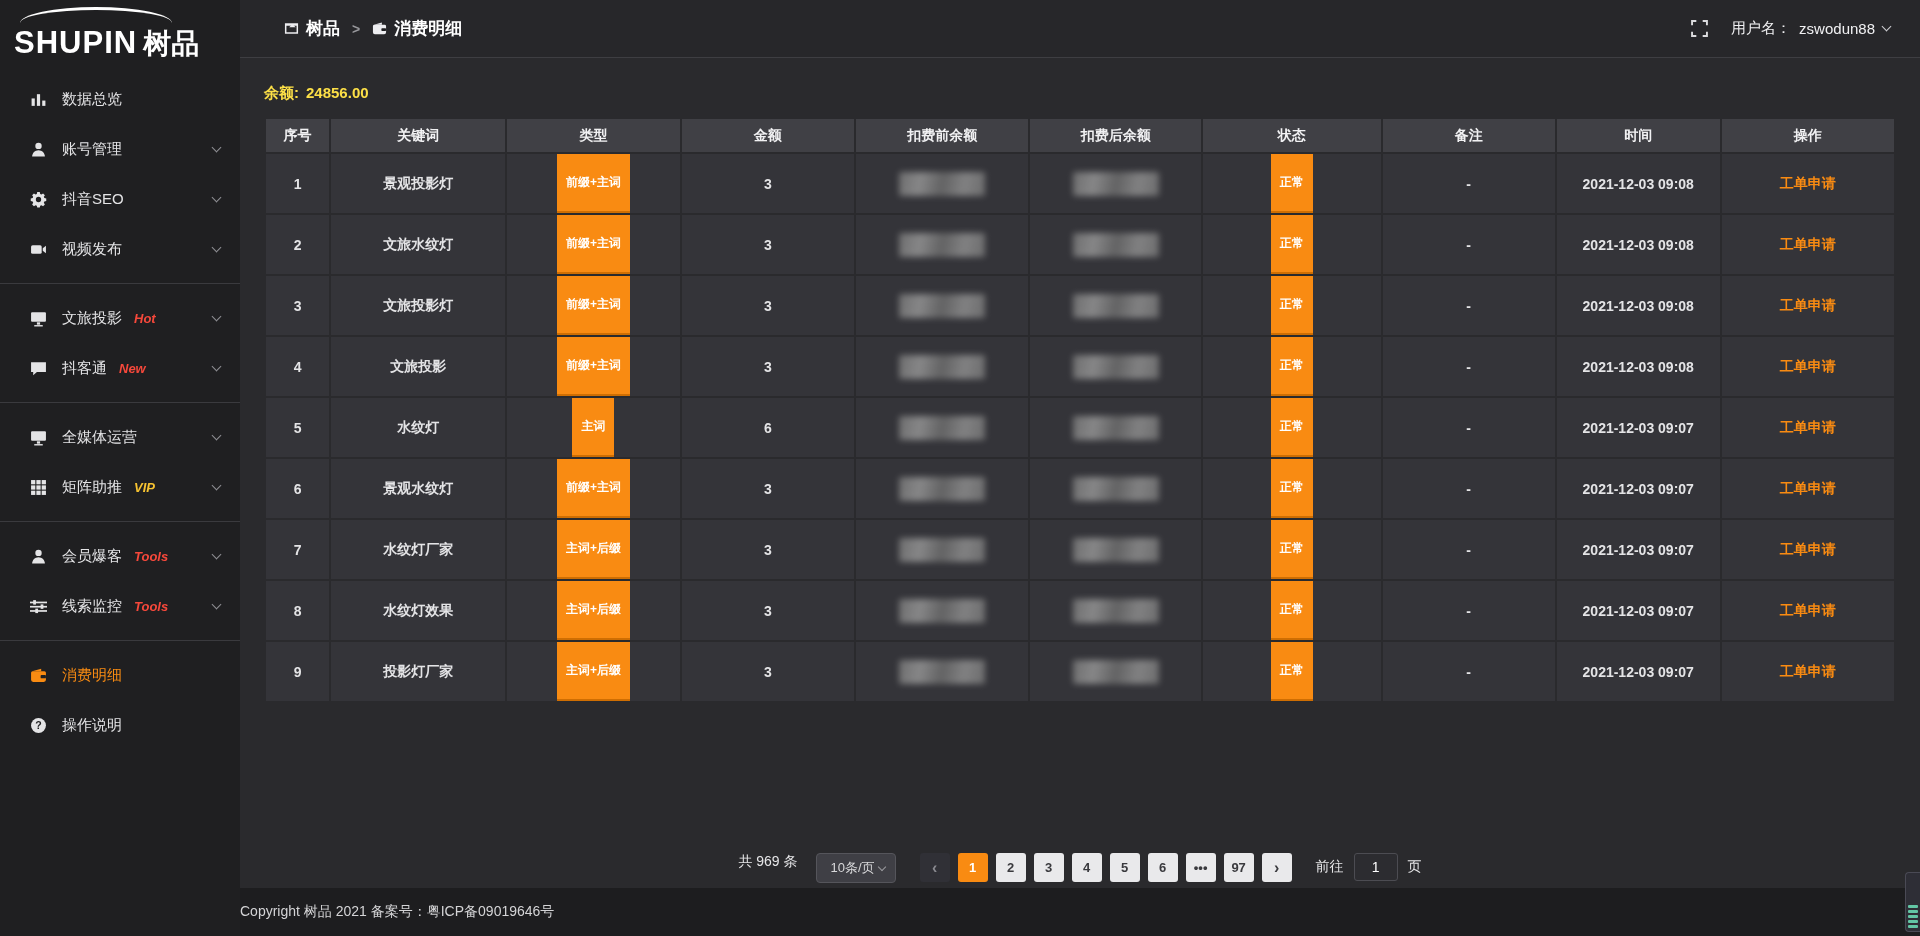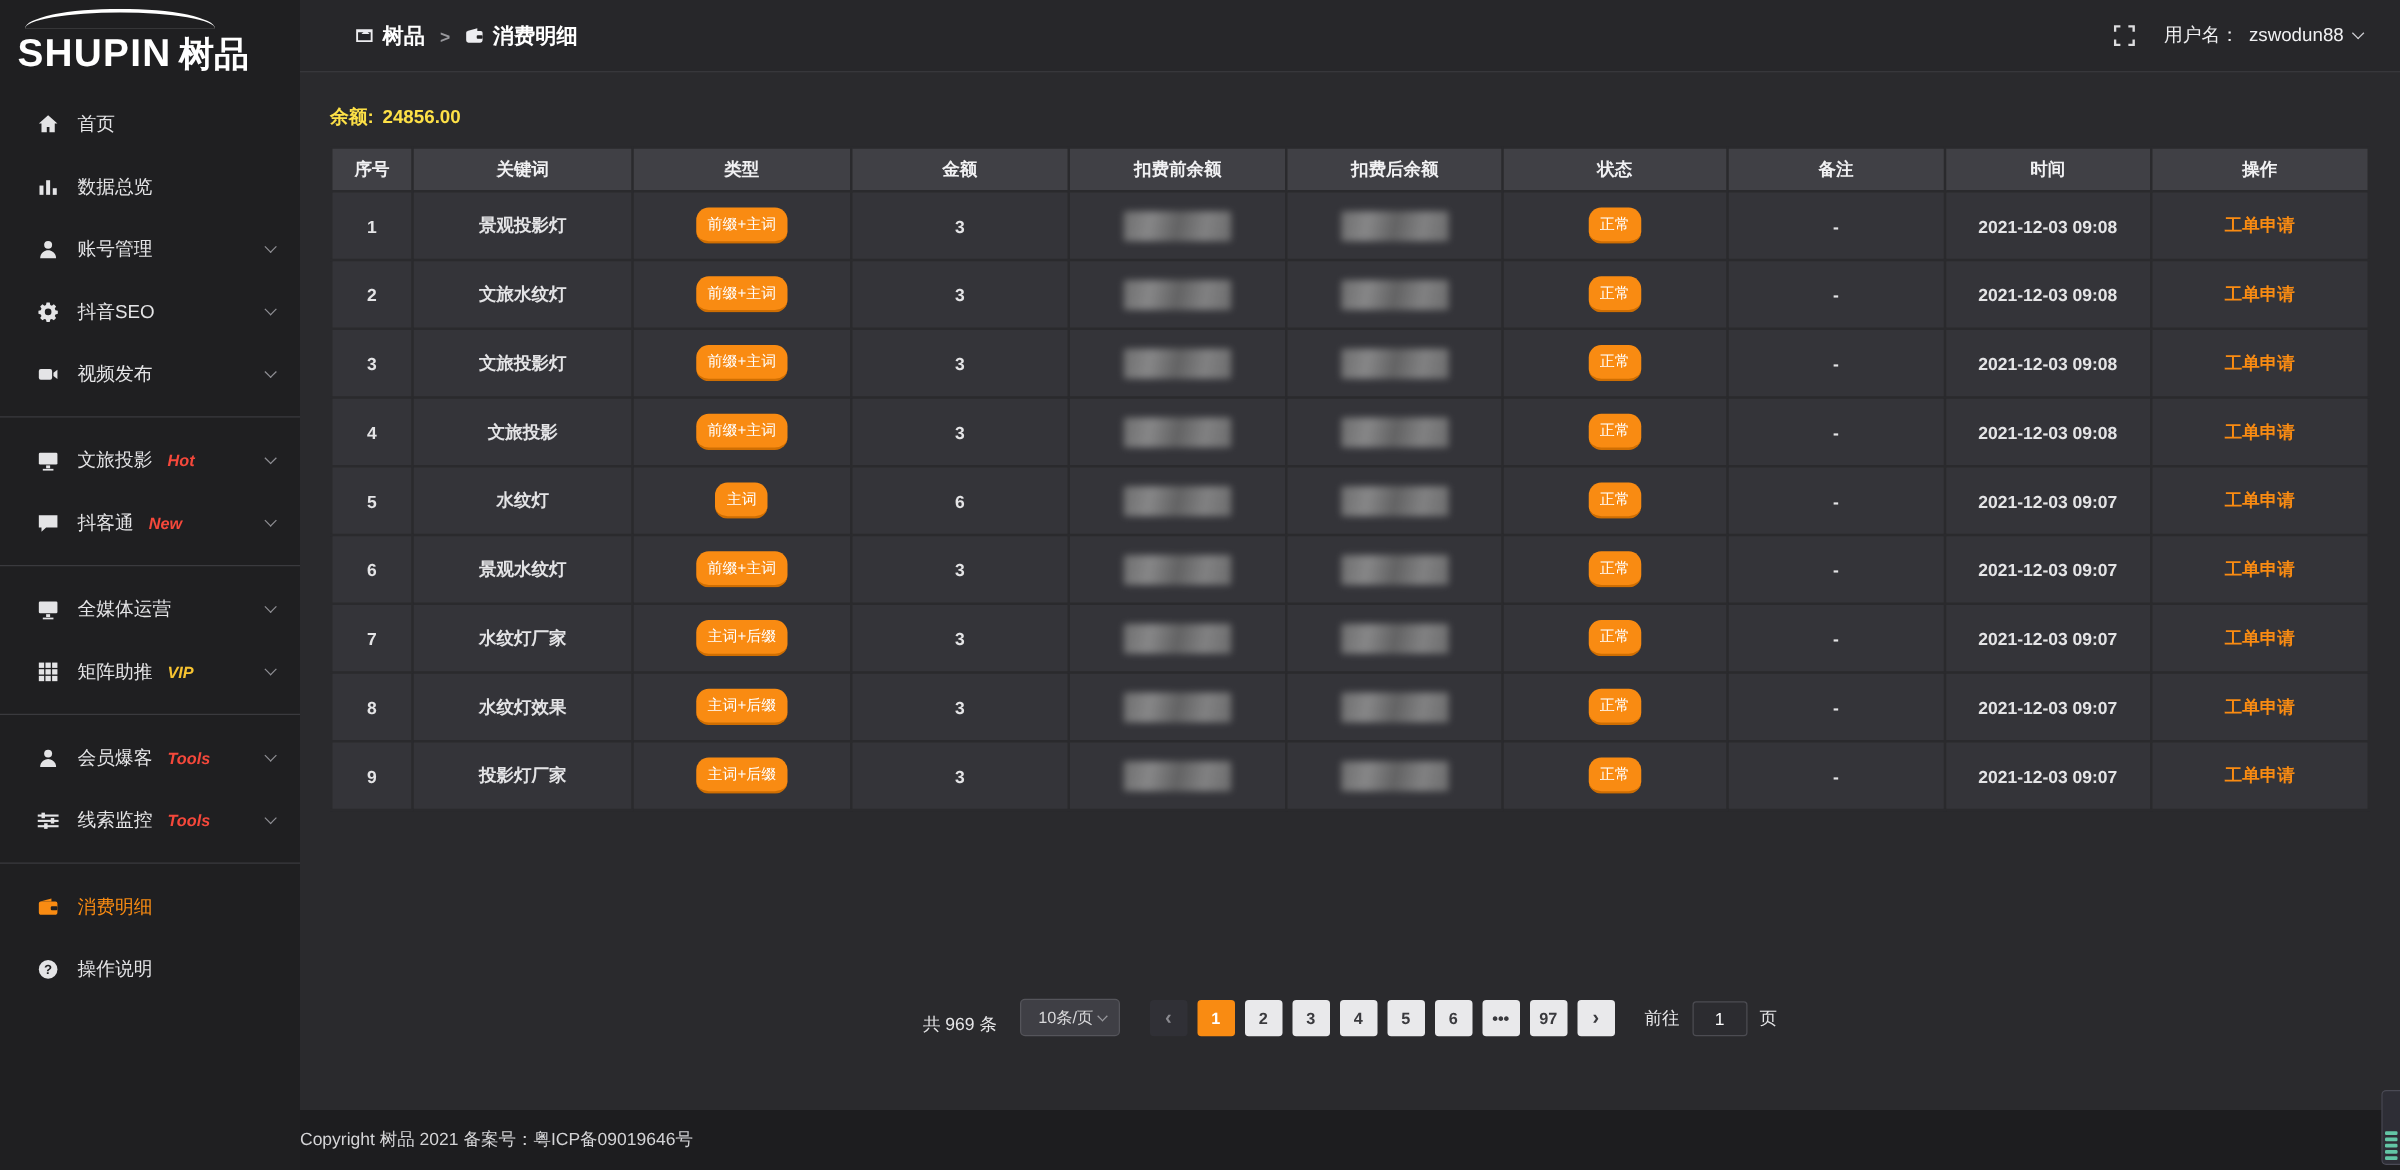--- a/index.html
+++ b/index.html
@@ -44,27 +44,27 @@
              transform:rotate(45deg);margin-top:-4px;}
 
   .content{flex:1;padding:0 24px;background:#2a2a2d;}
   .balance{margin:26px 0 14px;color:#fde047;font-size:15px;font-weight:bold;}
   .balance-val{margin-left:7px;}
 
   table{width:100%;border-collapse:collapse;table-layout:fixed;}
   th{background:#404045;color:#f1f1f3;font-size:14px;font-weight:bold;height:35px;border:2px solid #2a2a2d;padding:0;}
   td{background:#343439;color:#e4e4e6;font-size:14px;font-weight:bold;height:55px;text-align:center;
      border:2px solid #2a2a2d;padding:0;}
-  .badge{display:inline-block;background:var(--accent);color:#fff;font-size:12px;font-weight:normal;
-         padding:5px 9px;border-radius:10px;border-bottom:2px solid #cf6e02;}
+  .badge{display:inline-block;background:var(--accent);color:#fff;font-size:12px;font-weight:bold;
+         padding:20px 9px;border-radius:0;border-bottom:2px solid #cf6e02;}
   .censor{width:86px;height:24px;margin:0 auto;border-radius:2px;opacity:.8;filter:blur(3px);
           background:linear-gradient(100deg,#7c7c7c 0%,#9c9c9c 25%,#6e6e6e 50%,#959595 75%,#7a7a7a 100%);}
   .action-link{color:var(--accent);cursor:pointer;font-weight:bold;}
 
-  .pagination{margin-top:150px;display:flex;align-items:flex-end;justify-content:center;gap:8px;
+  .pagination{margin-top:150px;display:flex;align-items:flex-start;justify-content:center;gap:8px;
               color:#e6e6e8;font-size:14px;}
   .pg-total{margin-right:10px;}
   .pg-select{display:flex;align-items:center;gap:4px;background:#3f3f45;border:1px solid #55555b;border-radius:4px;
              height:30px;padding:0 10px 0 14px;font-size:13px;color:#d8d8da;cursor:pointer;margin-right:16px;}
   .sel-chev{width:6px;height:6px;border-right:1.5px solid #9a9a9f;border-bottom:1.5px solid #9a9a9f;
             transform:rotate(45deg);margin-top:-3px;}
   .pg-btn{min-width:30px;height:29px;padding:0 4px;display:flex;align-items:center;justify-content:center;
           background:#e9e9eb;color:#3a3a3e;font-size:13px;font-weight:bold;border-radius:3px;cursor:pointer;}
   .pg-btn.active{background:var(--accent);color:#fff;}
   .pg-btn.prev{background:#303036;color:#8a8a90;}
@@ -87,28 +87,20 @@
 
 <div class="app">
 
   <aside class="sidebar">
     <div class="logo">
       <div class="logo-arc"></div>
       <span class="logo-en">SHUPIN</span>
       <span class="logo-cn">树品</span>
     </div>
     <nav id="sidebar-nav">
-        <div class="nav-item">
-          <span class="ic">
-            <svg viewBox="0 0 16 16">
-              <path d="M8 1.2L1 7.4h2V14h4v-4h2v4h4V7.4h2z"></path>
-            </svg>
-          </span>
-          <span class="nav-label">首页</span>
-        </div>
         <div class="nav-item">
           <span class="ic">
             <svg viewBox="0 0 16 16">
               <rect x="1.5" y="7" width="3" height="7"></rect>
               <rect x="6.5" y="3" width="3" height="11"></rect>
               <rect x="11.5" y="9" width="3" height="5"></rect>
             </svg>
           </span>
           <span class="nav-label">数据总览</span>
         </div>

